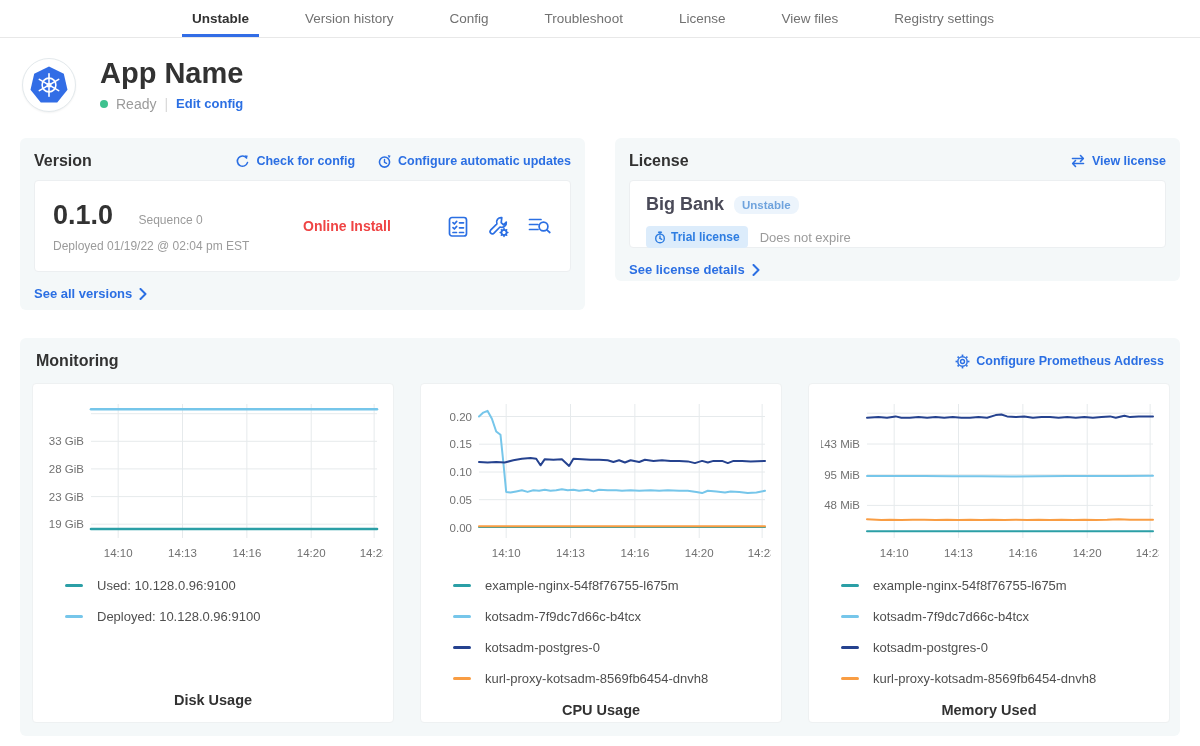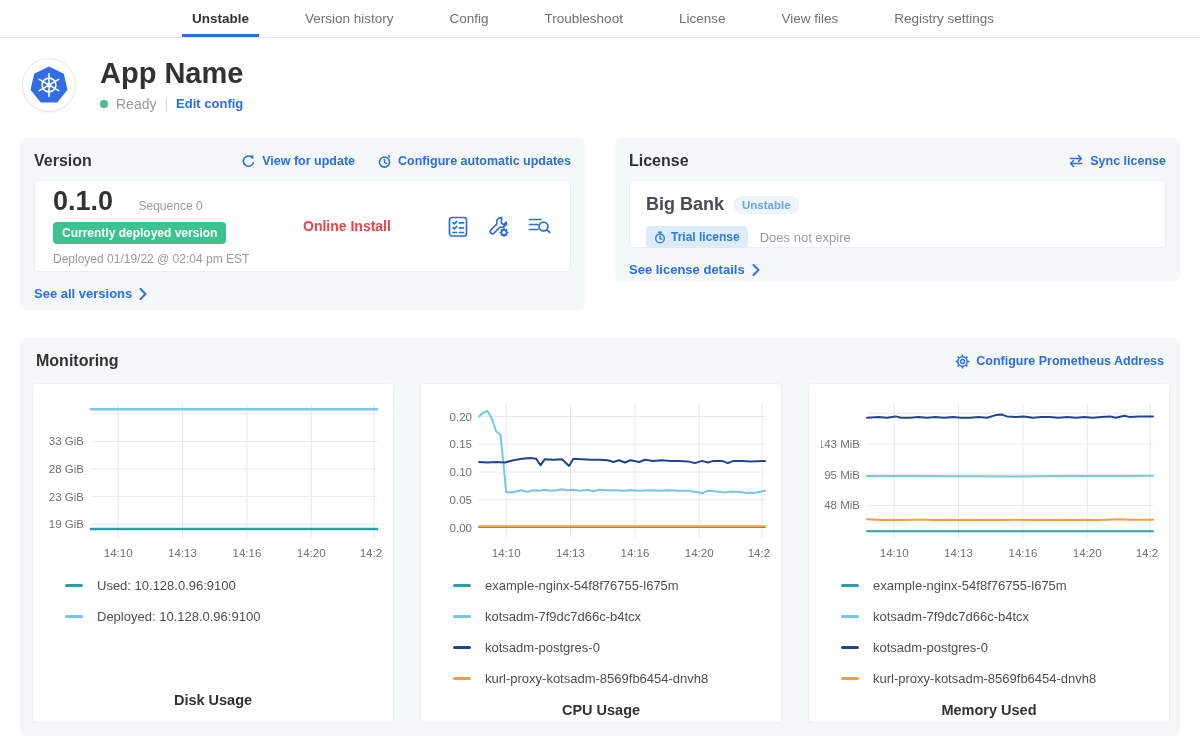--- a/index.html
+++ b/index.html
@@ -105,39 +105,38 @@
 
   <section class="card version-card">
     <div class="card-head">
       <h2>Version</h2>
       <div class="head-links">
         <a class="head-link">
           <svg width="15" height="15" viewBox="0 0 16 16">
             <path d="M13.3 9.2 A5.5 5.5 0 1 1 12.4 4.2" fill="none" stroke="#2b6fe3" stroke-width="1.7" stroke-linecap="round"></path>
             <polygon points="10.6,1.2 13.8,1.8 12.2,4.9" fill="#2b6fe3"></polygon>
           </svg>
-          <span>View for update</span>
+          <span>Check for config</span>
         </a>
         <a class="head-link">
           <svg width="15" height="15" viewBox="0 0 16 16">
             <circle cx="8" cy="8.6" r="5.4" fill="none" stroke="#2b6fe3" stroke-width="1.7"></circle>
             <path d="M8 5.8 V8.8 L10.2 10" fill="none" stroke="#2b6fe3" stroke-width="1.5" stroke-linecap="round"></path>
             <polygon points="11.4,1 14.6,1.8 12.8,4.4" fill="#2b6fe3"></polygon>
           </svg>
           <span>Configure automatic updates</span>
         </a>
       </div>
     </div>
     <div class="subcard version-sub">
       <div class="v-left">
         <div>
           <span class="vnum">0.1.0</span>
           <span class="seq">Sequence 0</span>
         </div>
-        <span class="badge-green">Currently deployed version</span>
         <div class="deployed">Deployed 01/19/22 @ 02:04 pm EST</div>
       </div>
       <div class="v-mid">Online Install</div>
       <div class="v-icons">
         <span class="icon-btn">
           <svg width="22" height="23" viewBox="0 0 22 23" fill="none" stroke="#2b6fe3" stroke-width="1.7" stroke-linecap="round" stroke-linejoin="round">
             <rect x="2.5" y="2.5" width="17" height="18.5" rx="2.5"></rect>
             <path d="M6 7.6 l1.4 1.4 2.3-2.6"></path>
               <line x1="12.5" y1="7.8" x2="16.5" y2="7.8"></line>
             <path d="M6 12.6 l1.4 1.4 2.3-2.6"></path>
@@ -184,21 +183,21 @@
   <section class="card license-card">
     <div class="card-head">
       <h2>License</h2>
       <a class="head-link">
         <svg width="16" height="14" viewBox="0 0 16 14" fill="none" stroke="#2b6fe3" stroke-width="1.6" stroke-linecap="round" stroke-linejoin="round">
           <path d="M2.5 4.5 h10.5"></path>
             <path d="M10.5 1.5 l2.8 3 -2.8 3"></path>
           <path d="M13.5 9.5 h-10.5"></path>
             <path d="M5.5 6.5 l-2.8 3 2.8 3"></path>
         </svg>
-        <span>Sync license</span>
+        <span>View license</span>
       </a>
     </div>
     <div class="subcard license-sub">
       <div class="lic-row1">
         <span class="lic-name">Big Bank</span>
         <span class="badge-channel">Unstable</span>
       </div>
       <div class="lic-row2">
         <span class="trial-badge">
           <svg width="12" height="13" viewBox="0 0 12 13" fill="none" stroke="#2e7de1" stroke-width="1.4" stroke-linecap="round">

